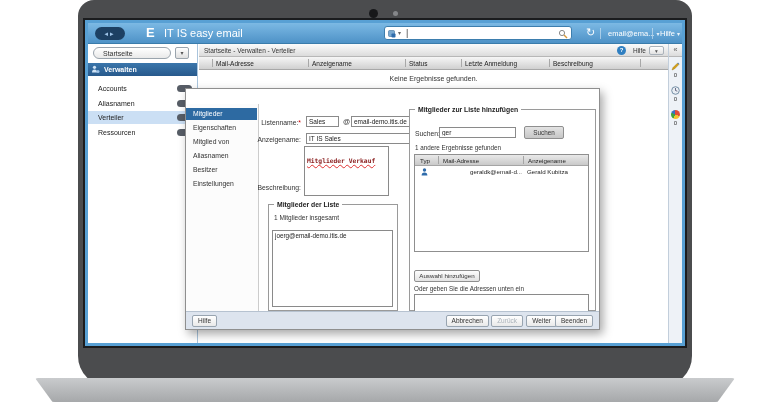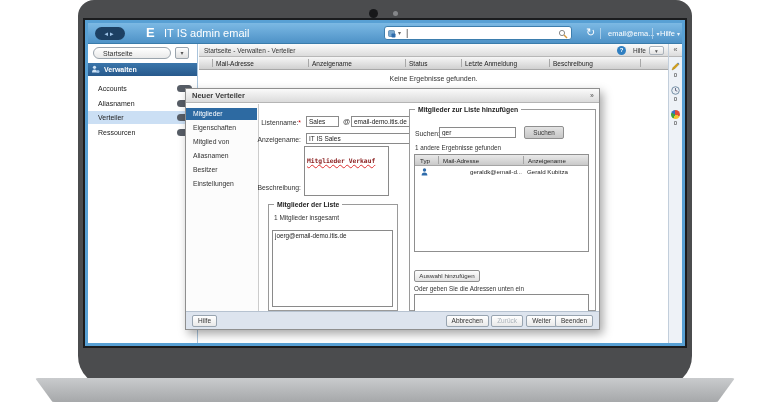--- a/index.html
+++ b/index.html
@@ -152,21 +152,21 @@
   <span class="camera-dot cam-main abs" style="left:291px;top:9px;"></span>
   <span class="camera-dot cam-led abs" style="left:315px;top:11px;"></span>
 </div>
 <div class="laptop-base"></div>
 
 <div class="app">
 
   <div class="topbar">
     <div class="nav-oval"><span>◂</span><span>▸</span></div>
     <div class="app-logo">E</div>
-    <div class="app-title">IT IS admin email</div>
+    <div class="app-title">IT IS easy email</div>
     <div class="searchbox">
       <svg class="scope-icon" viewBox="0 0 8 8">
         <rect x="0.5" y="0.5" width="6" height="6" rx="1" fill="#7aa9d0" stroke="#3d6f9c" stroke-width="0.6"></rect>
         <rect x="3.5" y="3.5" width="4" height="4" rx="0.8" fill="#2f6cab"></rect>
       </svg>
       <span class="scope-dd">▾</span>
       <span class="search-caret">|</span>
       <svg class="mag-icon" viewBox="0 0 10 10">
         <circle cx="4" cy="4" r="2.6" fill="none" stroke="#8a8a8a" stroke-width="1"></circle>
         <line x1="6" y1="6" x2="9" y2="9" stroke="#d69a3c" stroke-width="1.4"></line>
@@ -243,24 +243,20 @@
         <line x1="4.5" y1="4.5" x2="6.3" y2="5.2" stroke="#335" stroke-width="0.7"></line>
       </svg>
       <span class="strip-count" style="top:52px;">0</span>
       <span class="strip-ico pie-ico" style="top:66px;"></span>
       <span class="strip-count" style="top:76px;">0</span>
     </div>
 
   </div>
 
   <div class="dialog">
-    <div class="dlg-title">
-      <span>Neuer Verteiler</span>
-      <span class="dlg-collapse">»</span>
-    </div>
 
     <div class="dlg-tabs">
       <div class="dtab sel" style="top:4px;">Mitglieder</div>
       <div class="dtab" style="top:18px;">Eigenschaften</div>
       <div class="dtab" style="top:32px;">Mitglied von</div>
       <div class="dtab" style="top:46px;">Aliasnamen</div>
       <div class="dtab" style="top:60px;">Besitzer</div>
       <div class="dtab" style="top:74px;">Einstellungen</div>
     </div>
 

